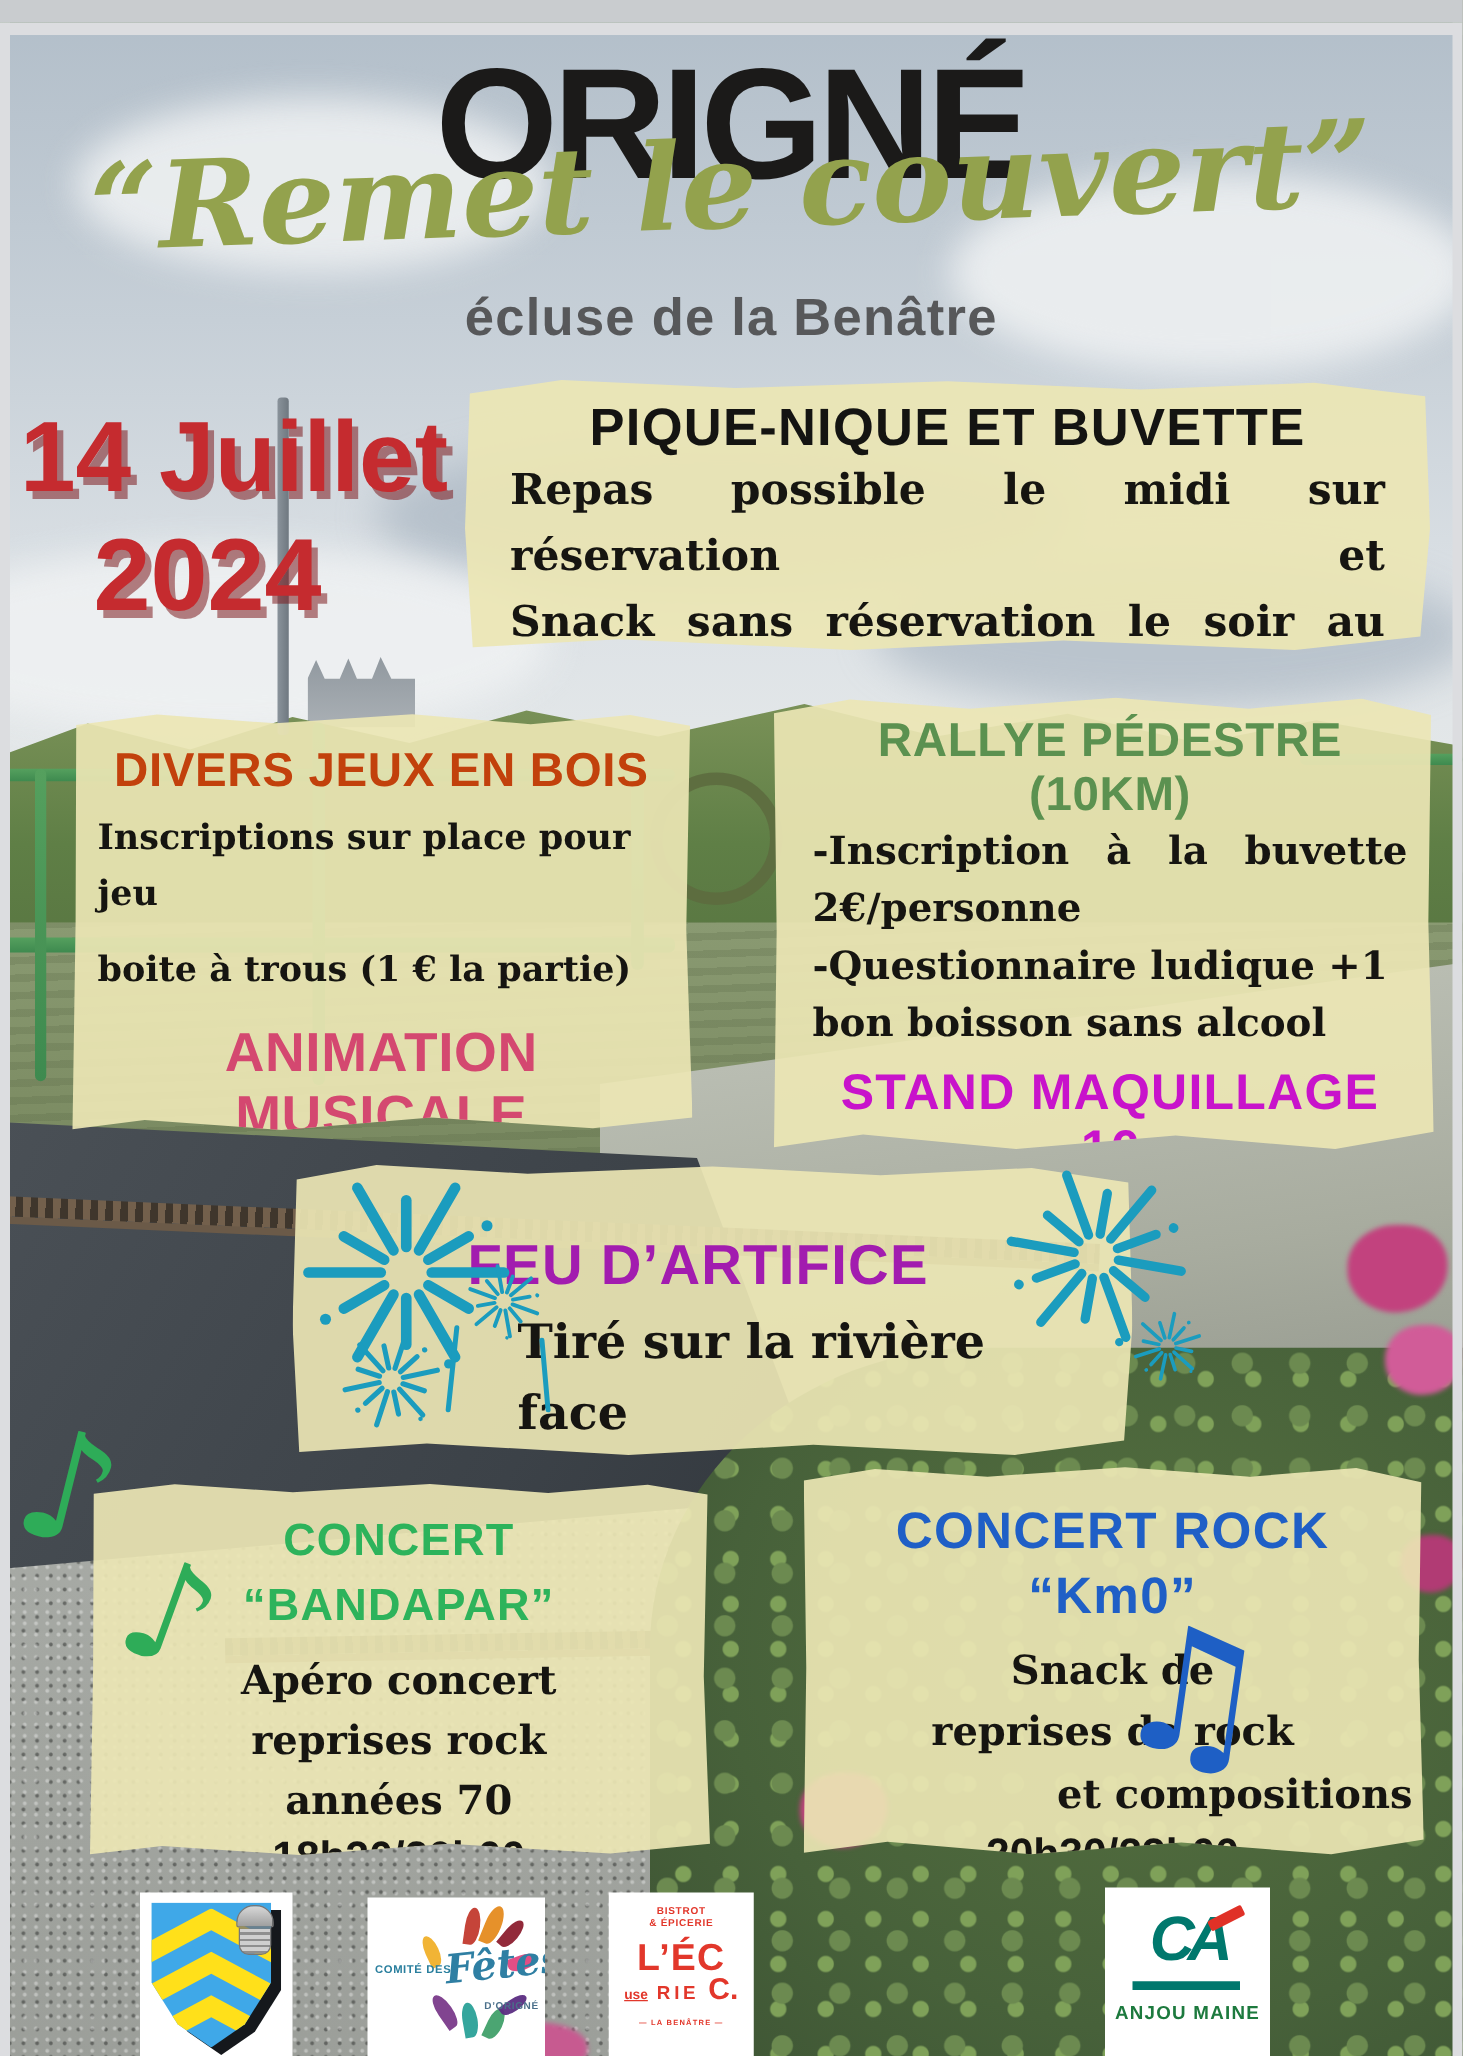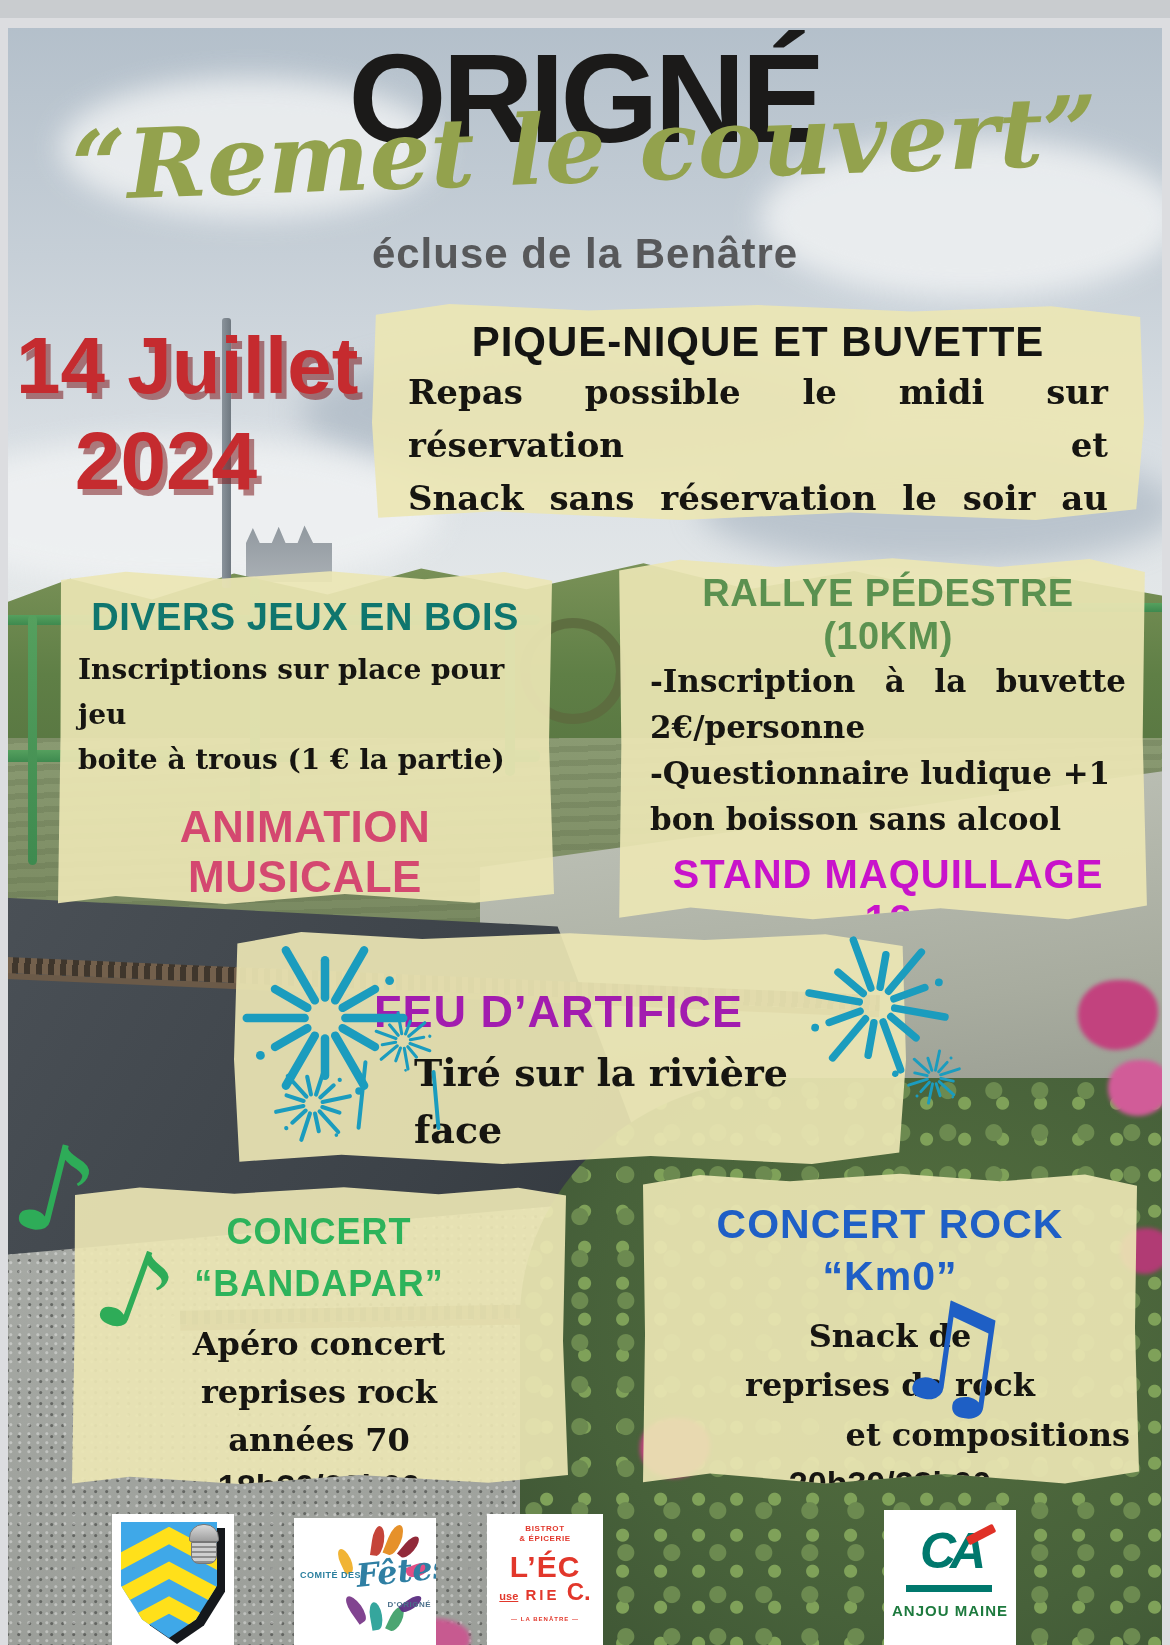--- a/index.html
+++ b/index.html
@@ -60,21 +60,21 @@
   .date1{left:16px;top:302px;width:460px;text-align:left;font-size:80px;color:#c52b2f;z-index:3;
     text-shadow:5px 6px 0 rgba(125,28,31,.55);}
   .date2{left:16px;top:396px;width:300px;text-align:center;font-size:82px;color:#c52b2f;z-index:3;
     text-shadow:5px 6px 0 rgba(125,28,31,.55);}
 
   .blk{z-index:2;}
   .picnic{left:372px;top:286px;width:772px;height:216px;padding:14px 36px 0;box-sizing:border-box;}
   .picnic .hd{font-size:42px;letter-spacing:1px;color:#141412;}
   .picnic .bl{font-size:34px;line-height:53px;}
   .games{left:56px;top:552px;width:498px;height:334px;padding:26px 22px 0;box-sizing:border-box;}
-  .games .hd1{font-size:38px;color:#0f766e;letter-spacing:.5px;}
+  .games .hd1{font-size:38px;color:#c2410c;letter-spacing:.5px;}
   .games .bl{font-size:28px;line-height:45px;margin-top:8px;}
   .games .hd2{font-size:44px;color:#d44870;margin-top:20px;letter-spacing:.5px;}
   .games .bl2{font-size:34px;line-height:50px;margin-top:8px;}
   .rally{left:616px;top:538px;width:532px;height:364px;padding:16px 22px 0 34px;box-sizing:border-box;}
   .rally .hd{font-size:38px;color:#5b9150;letter-spacing:.5px;}
   .rally .bl{font-size:31px;line-height:46px;margin-top:14px;}
   .rally .hl{font-size:40px;color:#c813cb;margin-top:10px;letter-spacing:1px;}
   .feu{left:234px;top:914px;width:672px;height:232px;padding:54px 20px 0;box-sizing:border-box;}
   .feu .hd{font-size:45px;color:#a21caf;letter-spacing:1px;margin-left:120px;}
   .feu .bl{font-size:38px;line-height:57px;margin:6px 0 0 160px;}
@@ -194,21 +194,21 @@
   <div class="abs blk paper p1 picnic">
     <div class="hd marker center">PIQUE-NIQUE ET BUVETTE</div>
     <div class="bl serif jl">Repas possible le midi sur réservation et</div>
     <div class="bl serif jl">Snack sans réservation le soir au</div>
     <div class="bl serif">restaurant “L’Ecluserie” (09 55 95 02 47)</div>
   </div>
 
   <div class="abs blk paper p2 games">
     <div class="hd1 marker center">DIVERS JEUX EN BOIS</div>
     <div class="bl serif">Inscriptions sur place  pour jeu</div>
-    <div class="bl serif" style="margin-top:0;">boite à trous (1 € la partie)</div>
+    <div class="bl serif" style="margin-top:16px;">boite à trous (1 € la partie)</div>
     <div class="hd2 marker center">ANIMATION MUSICALE</div>
     <div class="bl2 serif center">Musiques et chants</div>
     <div class="bl2 serif center" style="margin-top:0;">traditionnelles</div>
   </div>
 
   <div class="abs blk paper p3 rally">
     <div class="hd marker center">RALLYE PÉDESTRE (10KM)</div>
     <div class="bl serif jl" style="margin-top:0;">-Inscription à la buvette</div>
     <div class="bl serif" style="margin-top:0;">2€/personne</div>
     <div class="bl serif" style="margin-top:0;">-Questionnaire ludique +1</div>

